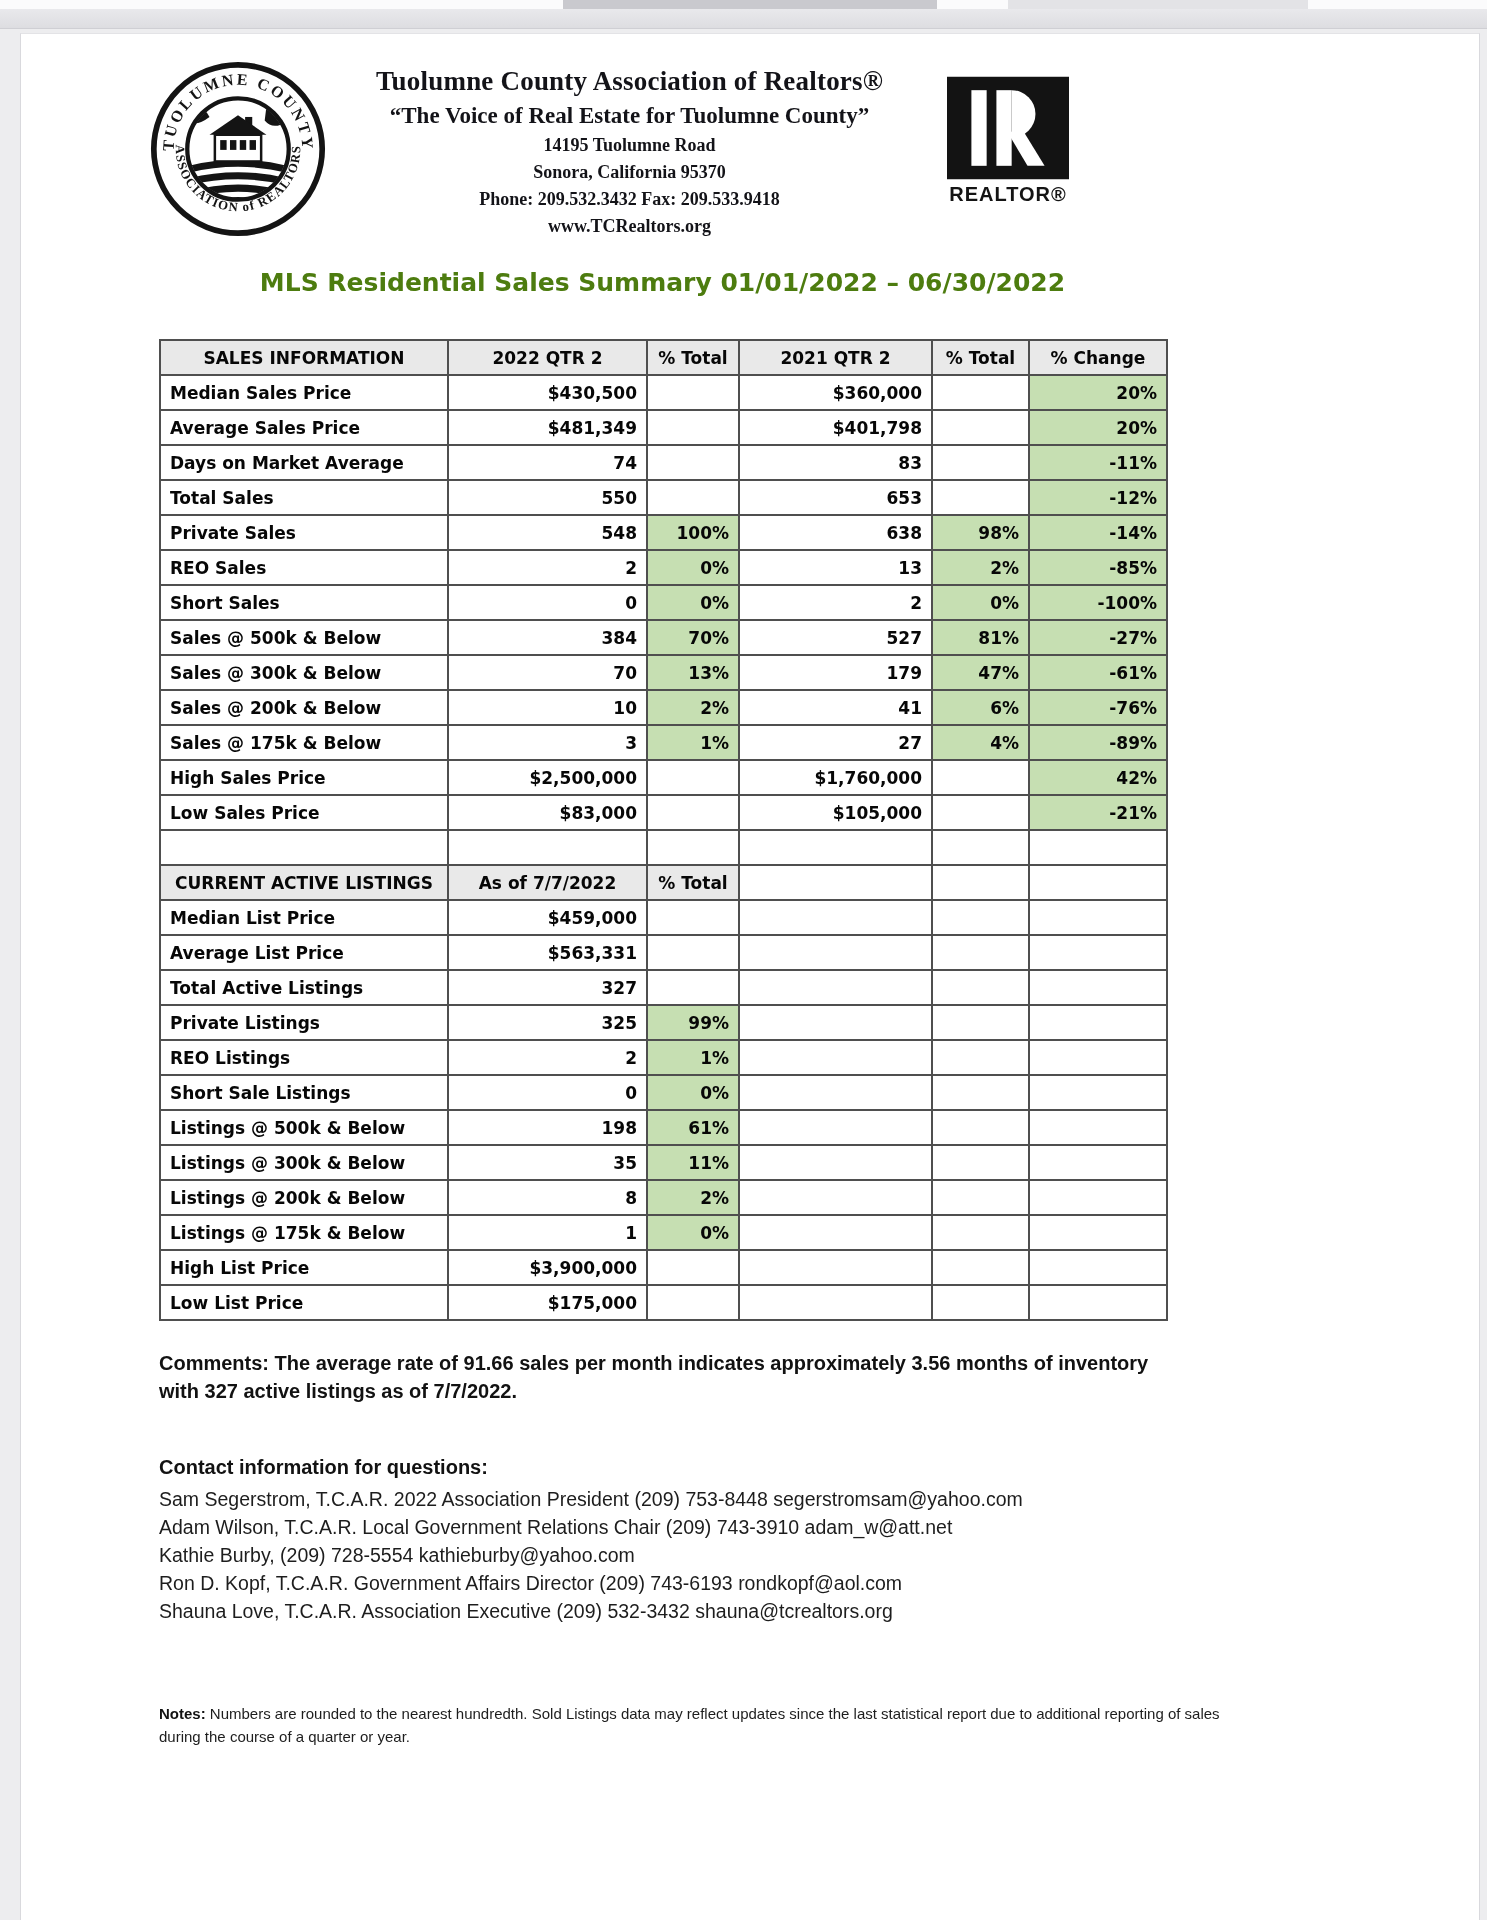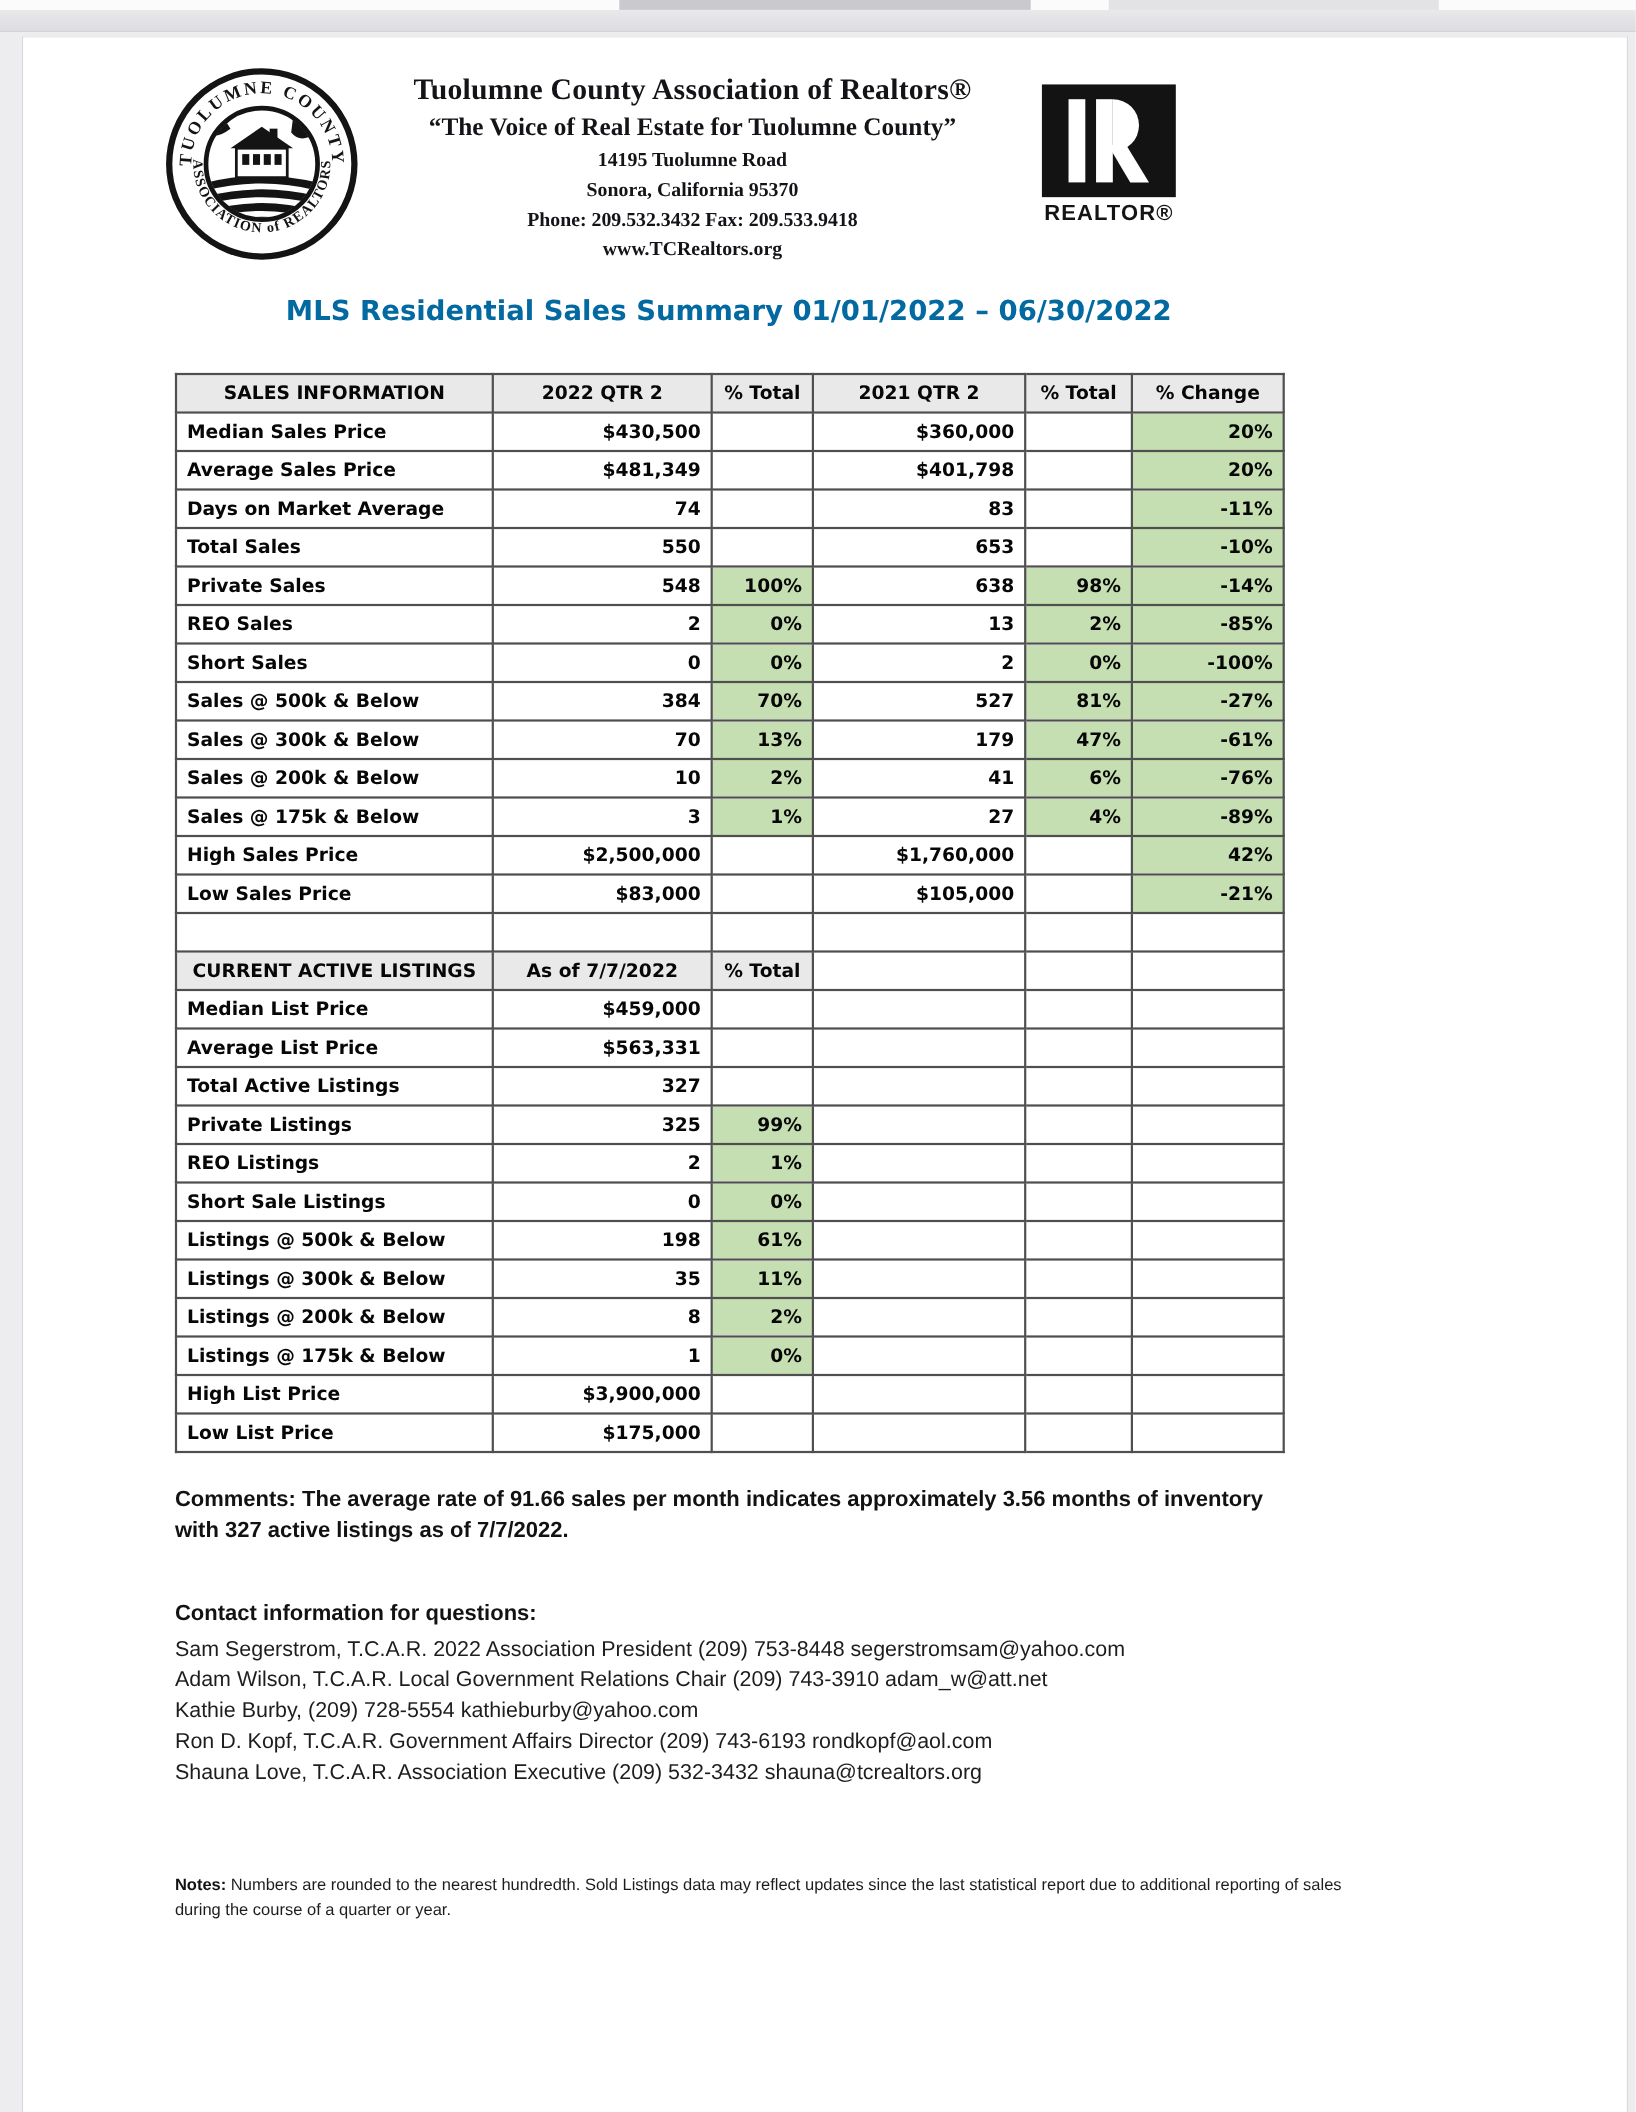--- a/index.html
+++ b/index.html
@@ -25,21 +25,21 @@
   .org-name { font-size:27px; font-weight:bold; letter-spacing:.2px; }
   .tagline  { font-size:23px; font-weight:bold; margin-top:6px; }
   .addr     { font-size:18px; font-weight:bold; margin-top:6px; }
   .realtor-block { flex:0 0 auto; width:152px; text-align:center; padding-top:16px; }
   .realtor-block svg { width:122px; height:104px; display:block; margin:0 auto; }
   .realtor-text { font-family:"Liberation Sans", sans-serif; font-weight:bold; font-size:20px;
                   letter-spacing:1px; color:#141414; margin-top:3px; }
 
   
   .doc-title { margin:30px 0 42px 138px; width:1007px; text-align:center;
-               font-size:25px; font-weight:bold; color:#0369a1; }
+               font-size:25px; font-weight:bold; color:#4d7c0f; }
 
   
   table.stats { margin-left:138px; width:1007px; border-collapse:collapse; table-layout:fixed;
                 font-family:"DejaVu Sans", sans-serif; }
   table.stats th, table.stats td { border:2px solid #4f4f4f; height:35px; font-size:17px;
                 font-weight:bold; color:#070707; overflow:hidden; white-space:nowrap; }
   tr.hdr th { background:#e9e9e9; text-align:center; }
   tr.hdr th.plain { background:#ffffff; }
   td.lbl { text-align:left; padding-left:9px; }
   td.val { text-align:right; padding-right:9px; }
@@ -171,21 +171,21 @@
             <td class="val">83</td>
             <td class="val"></td>
             <td class="val green">-11%</td>
           </tr>
           <tr>
             <td class="lbl">Total Sales</td>
             <td class="val">550</td>
             <td class="val"></td>
             <td class="val">653</td>
             <td class="val"></td>
-            <td class="val green">-10%</td>
+            <td class="val green">-12%</td>
           </tr>
           <tr>
             <td class="lbl">Private Sales</td>
             <td class="val">548</td>
             <td class="val green">100%</td>
             <td class="val">638</td>
             <td class="val green">98%</td>
             <td class="val green">-14%</td>
           </tr>
           <tr>

